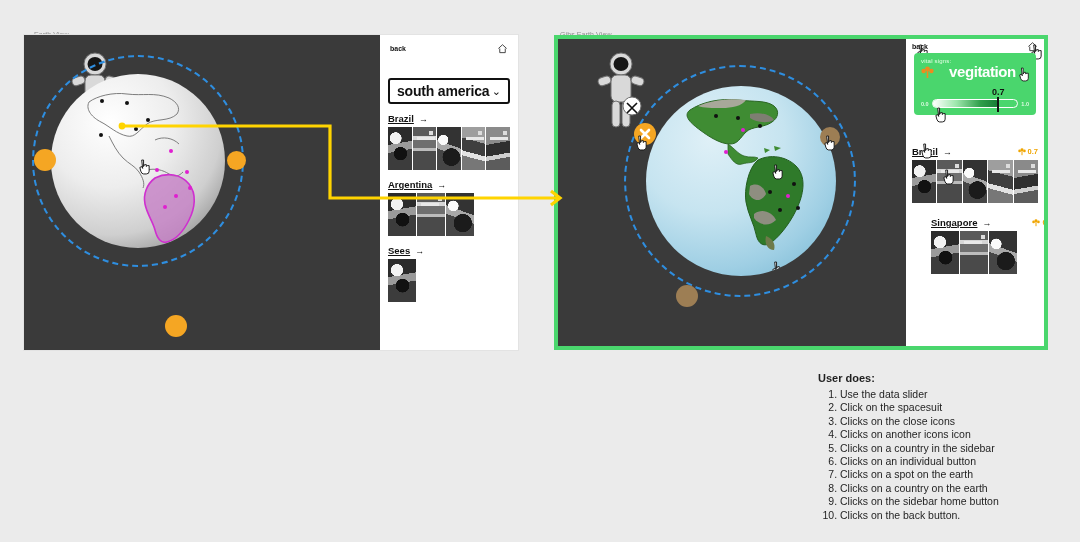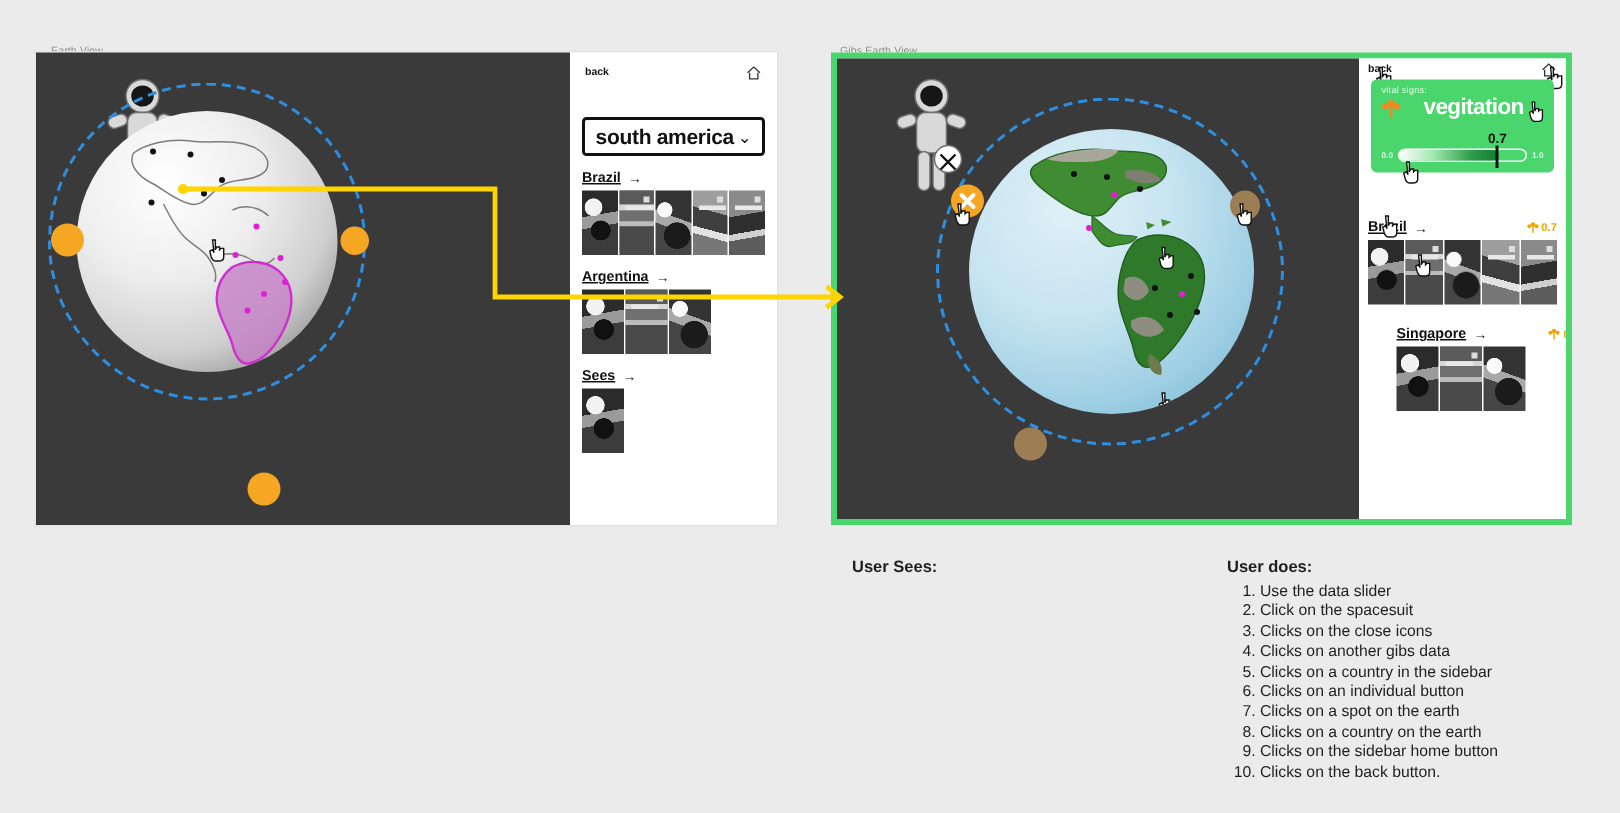--- a/index.html
+++ b/index.html
@@ -499,30 +499,29 @@
     </div>
   </div>
 
   <svg id="connector">
     <path d="M122 126 L330 126 L330 198 L558 198" fill="none" stroke="#ffd400" stroke-width="3.2"></path>
     <path d="M551 191 L560 198 L551 205" fill="none" stroke="#ffd400" stroke-width="3.2"></path>
     <circle cx="122" cy="126" r="3.4" fill="#ffd400"></circle>
   </svg>
 
   <div id="user-sees">
-    <div class="exp-title">User Sees:</div>
   </div>
 
   <div id="user-does">
     <div class="exp-title">User does:</div>
     <ol class="exp-list num">
       <li>Use the data slider</li>
       <li>Click on the spacesuit</li>
       <li>Clicks on the close icons</li>
-      <li>Clicks on another gibs data</li>
+      <li>Clicks on another icons icon</li>
       <li>Clicks on a country in the sidebar</li>
       <li>Clicks on an individual button</li>
       <li>Clicks on a spot on the earth</li>
       <li>Clicks on a country on the earth</li>
       <li>Clicks on the sidebar home button</li>
       <li>Clicks on the back button.</li>
     </ol>
   </div>
 
 </div>

